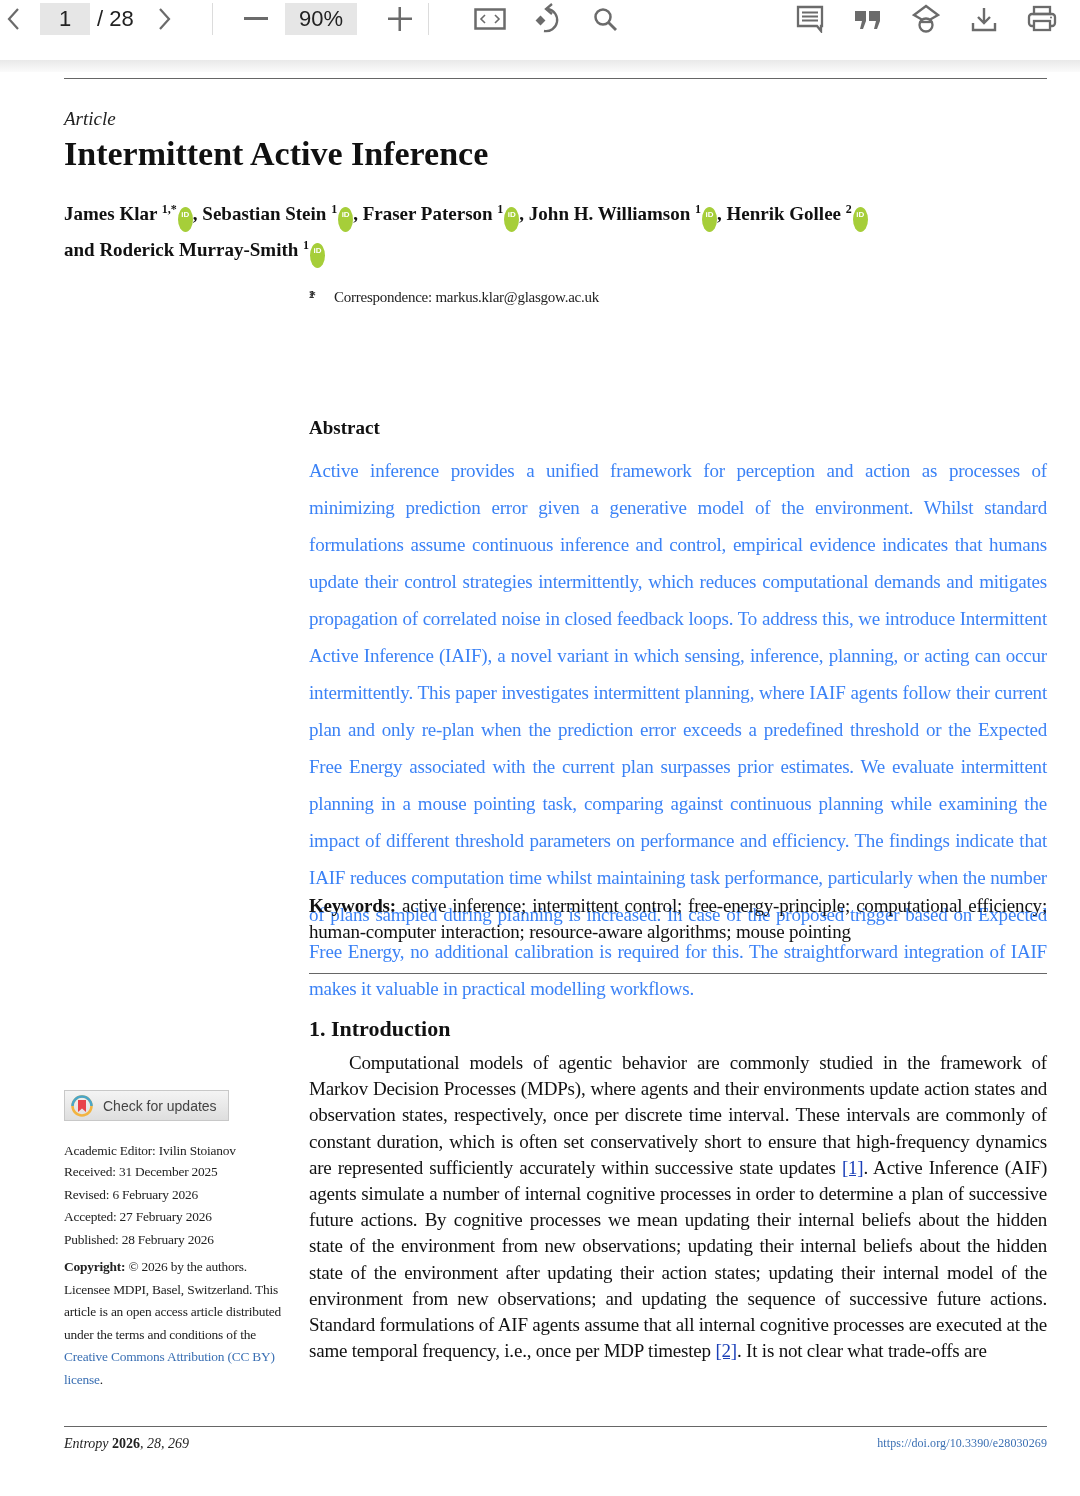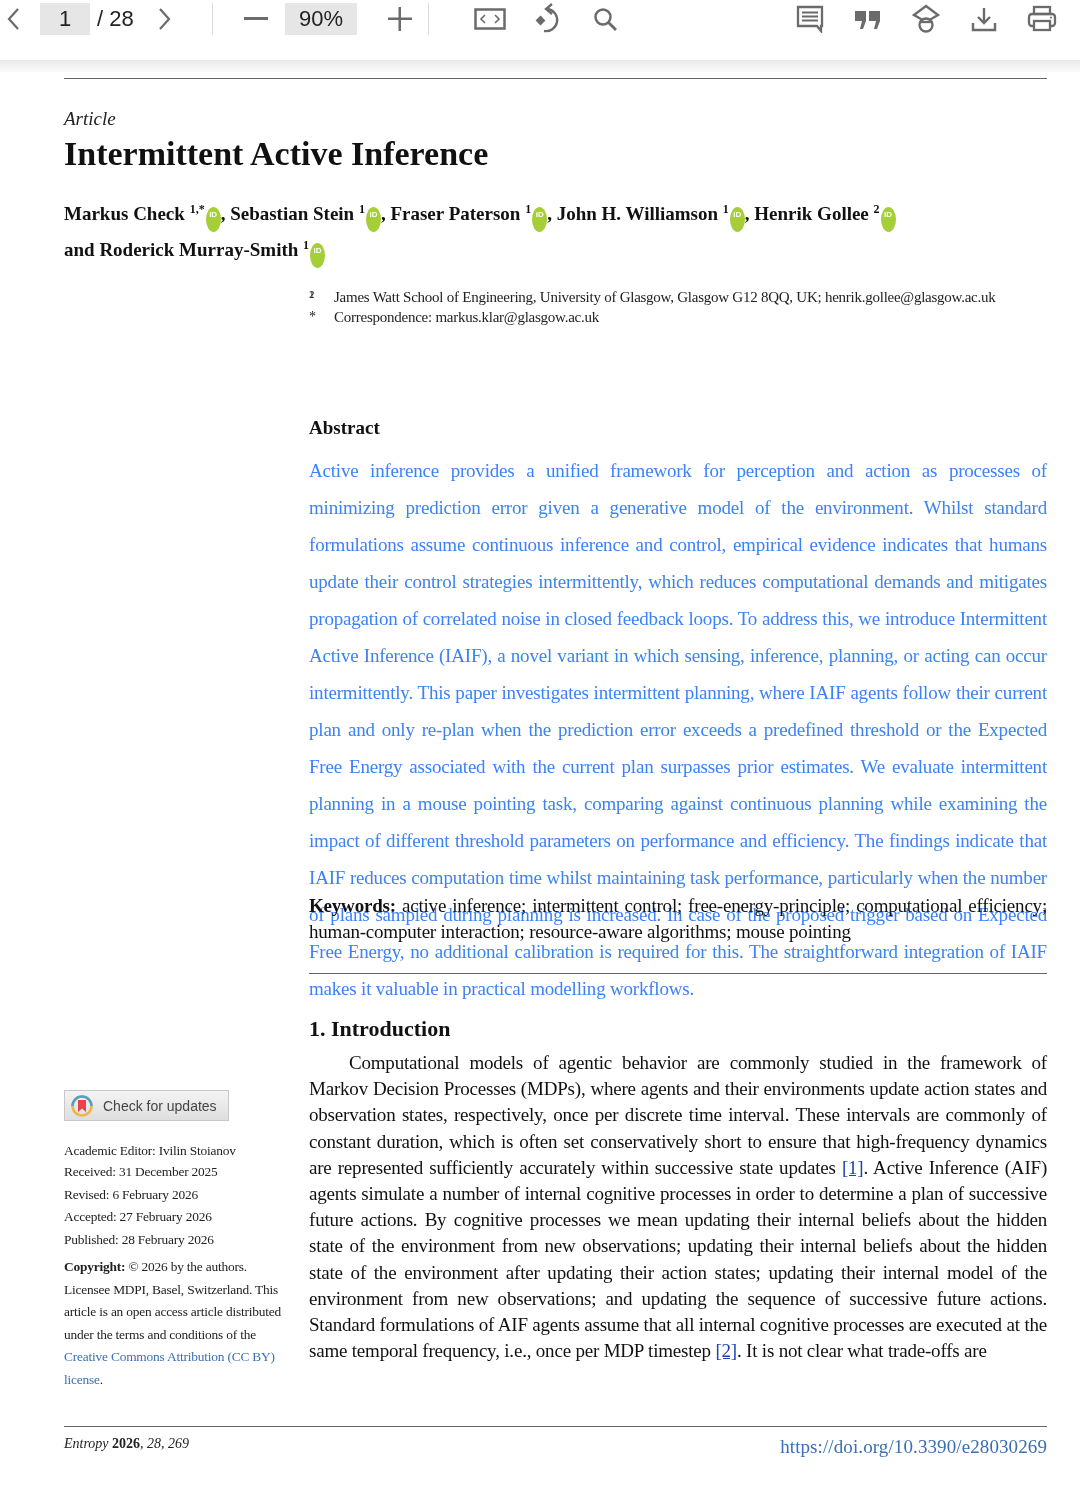--- a/index.html
+++ b/index.html
@@ -49,21 +49,21 @@
   .cfu { position: absolute; left: 64px; top: 1090px; width: 165px; height: 31px; border: 1px solid #c8c8c8;
     background: linear-gradient(#f4f4f4, #dedede); display: flex; align-items: center; padding-left: 6px;
     font-family: "Liberation Sans", sans-serif; font-size: 14px; color: #444; }
   .cfu-icon { width: 22px; height: 22px; margin-right: 10px; }
   .side { position: absolute; left: 64px; font-size: 13.4px; color: #222; letter-spacing: -0.2px; }
   .side-link { color: #3a6fb3; }
   .copyright { position: absolute; left: 64px; top: 1256px; width: 230px; font-size: 13.4px; line-height: 22.5px; color: #222; letter-spacing: -0.2px; }
 
   .footer-left { position: absolute; left: 64px; top: 1436px; font-size: 14px; color: #222; }
   .footer-left i { font-style: italic; }
-  .footer-right { position: absolute; right: 33px; top: 1436px; font-size: 19px; color: #3a6fb3; letter-spacing: 0.1px; }
+  .footer-right { position: absolute; right: 33px; top: 1436px; font-size: 12px; color: #3a6fb3; letter-spacing: 0.1px; }
 </style>
 </head>
 <body>
 
 <div class="toolbar">
   <div class="tb" style="left:2px;top:6px;width:22px;height:26px;">
     <svg width="14" height="24" viewBox="0 0 14 24">
         <path d="M12 2 L3 12 L12 22" stroke="#6b6b6b" stroke-width="2.2" fill="none"></path>
       </svg>
   </div>
@@ -141,41 +141,40 @@
   </div>
 </div>
 <div class="toolbar-shadow"></div>
 
 <div class="rule" style="left:64px;top:78px;width:983px;"></div>
 
 <div class="article-type">Article</div>
 <h1 class="title">Intermittent Active Inference</h1>
 
 <div class="authors">
-  <span>Markus Check</span>
+  <span>James Klar</span>
   <sup>1,*</sup><span class="orcid">iD</span>,
   <span>Sebastian Stein</span>
   <sup>1</sup><span class="orcid">iD</span>,
   <span>Fraser Paterson</span>
   <sup>1</sup><span class="orcid">iD</span>,
   <span>John H. Williamson</span>
   <sup>1</sup><span class="orcid">iD</span>,
   <span>Henrik Gollee</span>
   <sup>2</sup><span class="orcid">iD</span><br>
   <span>and </span><span>Roderick Murray-Smith</span>
   <sup>1</sup><span class="orcid">iD</span>
 </div>
 
 <div class="affils">
   <div class="affil">
     <span class="mk">1</span>
   </div>
   <div class="affil">
     <span class="mk">2</span>
-    <span>James Watt School of Engineering, University of Glasgow, Glasgow G12 8QQ, UK; henrik.gollee@glasgow.ac.uk</span>
   </div>
   <div class="affil">
     <span class="mk star">*</span>
     <span>Correspondence: markus.klar@glasgow.ac.uk</span>
   </div>
 </div>
 
 <div class="abstract-head">Abstract</div>
 <p class="abstract">Active inference provides a unified framework for perception and action as processes of minimizing prediction error given a generative model of the environment. Whilst standard formulations assume continuous inference and control, empirical evidence indicates that humans update their control strategies intermittently, which reduces computational demands and mitigates propagation of correlated noise in closed feedback loops. To address this, we introduce Intermittent Active Inference (IAIF), a novel variant in which sensing, inference, planning, or acting can occur intermittently. This paper investigates intermittent planning, where IAIF agents follow their current plan and only re-plan when the prediction error exceeds a predefined threshold or the Expected Free Energy associated with the current plan surpasses prior estimates. We evaluate intermittent planning in a mouse pointing task, comparing against continuous planning while examining the impact of different threshold parameters on performance and efficiency. The findings indicate that IAIF reduces computation time whilst maintaining task performance, particularly when the number of plans sampled during planning is increased. In case of the proposed trigger based on Expected Free Energy, no additional calibration is required for this. The straightforward integration of IAIF makes it valuable in practical modelling workflows.</p>
 

